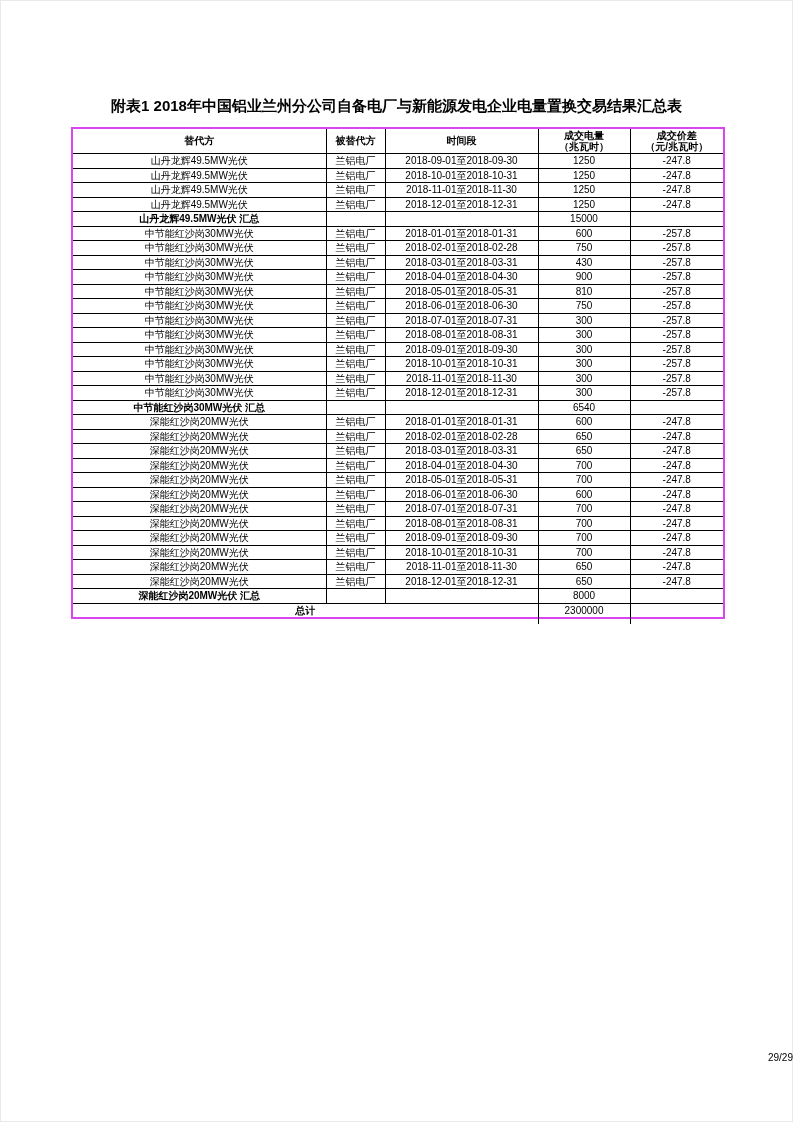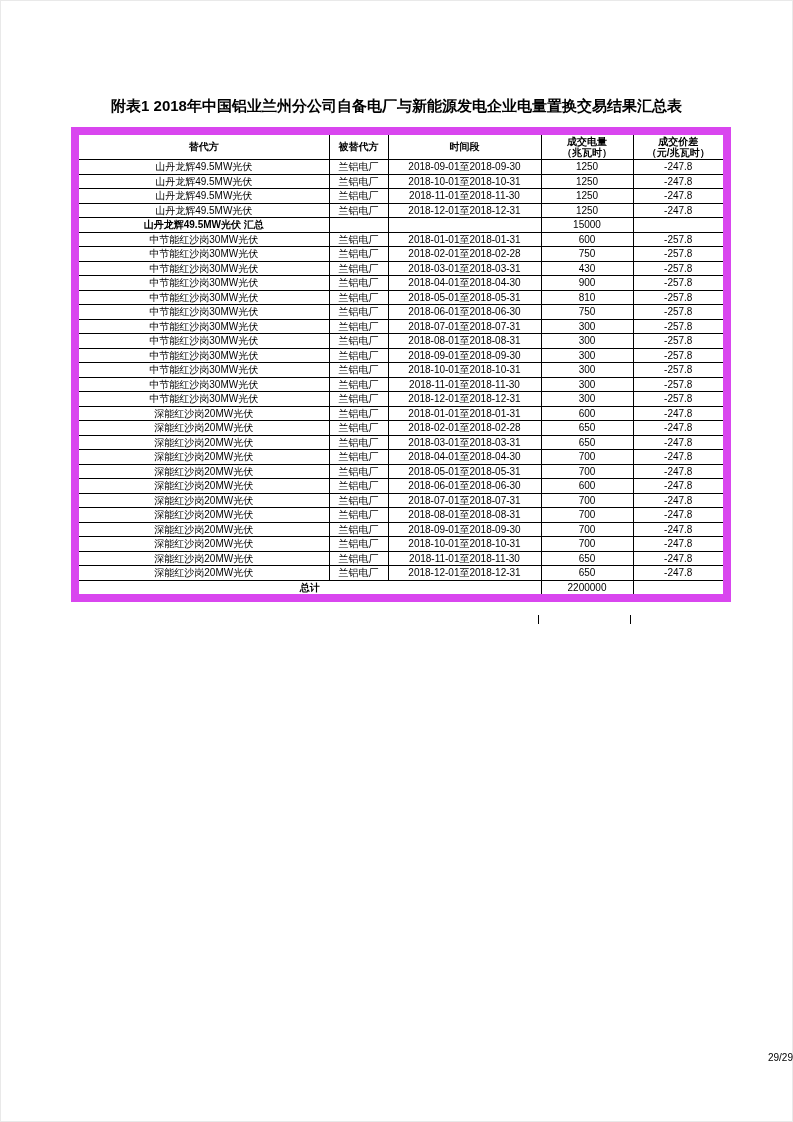--- a/index.html
+++ b/index.html
@@ -24,21 +24,21 @@
     font-weight: bold;
     white-space: nowrap;
   }
   table.summary {
     position: absolute;
     left: 71px;
     top: 127px;
     width: 652px;
     border-collapse: collapse;
     table-layout: fixed;
-    border: 8px solid #d946ef;
+    border: 2px solid #d946ef;
   }
   .summary th, .summary td {
     border: 1px solid #000;
     padding: 0;
     text-align: center;
     vertical-align: middle;
     font-size: 10px;
     overflow: hidden;
     white-space: nowrap;
   }
@@ -217,20 +217,27 @@
           <td>300</td>
           <td>-257.8</td>
         </tr>
         <tr class="data">
           <td>中节能红沙岗30MW光伏</td>
           <td>兰铝电厂</td>
           <td>2018-12-01至2018-12-31</td>
           <td>300</td>
           <td>-257.8</td>
         </tr>
+        <tr class="subtotal">
+          <td class="label-cell">中节能红沙岗30MW光伏 汇总</td>
+          <td></td>
+          <td></td>
+          <td>6540</td>
+          <td></td>
+        </tr>
         <tr class="data">
           <td>深能红沙岗20MW光伏</td>
           <td>兰铝电厂</td>
           <td>2018-01-01至2018-01-31</td>
           <td>600</td>
           <td>-247.8</td>
         </tr>
         <tr class="data">
           <td>深能红沙岗20MW光伏</td>
           <td>兰铝电厂</td>
@@ -301,23 +308,30 @@
           <td>650</td>
           <td>-247.8</td>
         </tr>
         <tr class="data">
           <td>深能红沙岗20MW光伏</td>
           <td>兰铝电厂</td>
           <td>2018-12-01至2018-12-31</td>
           <td>650</td>
           <td>-247.8</td>
         </tr>
+        <tr class="subtotal">
+          <td class="label-cell">深能红沙岗20MW光伏 汇总</td>
+          <td></td>
+          <td></td>
+          <td>8000</td>
+          <td></td>
+        </tr>
         <tr class="total">
           <td class="label-cell" colspan="3">总计</td>
-          <td>2200000</td>
+          <td>2300000</td>
           <td></td>
         </tr>
       </tbody>
   </table>
 
   <div class="stub stub-a"></div>
   <div class="stub stub-b"></div>
 
   <div class="footer">29/29</div>
 

